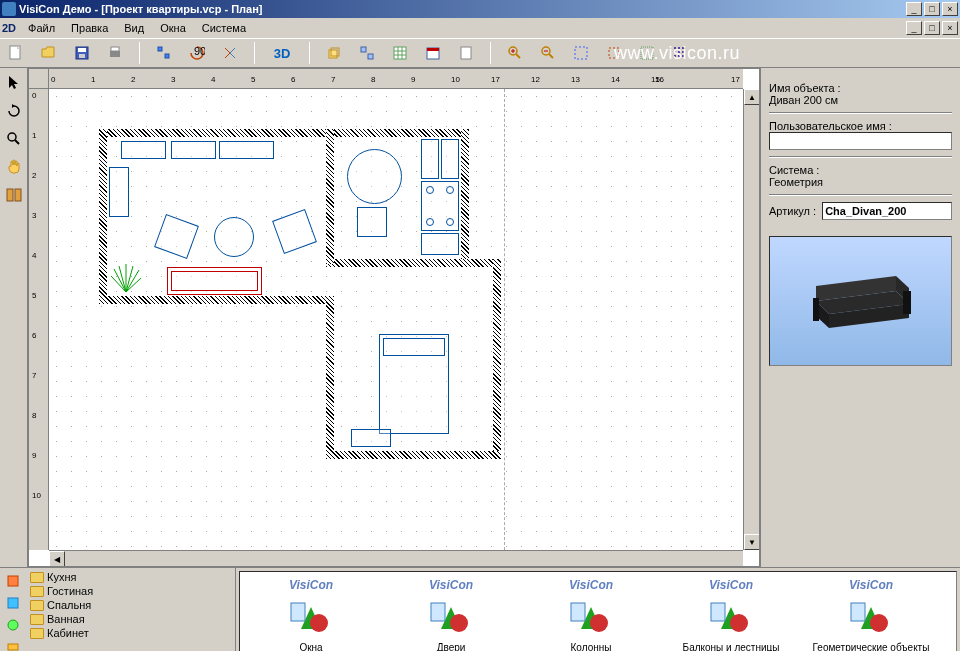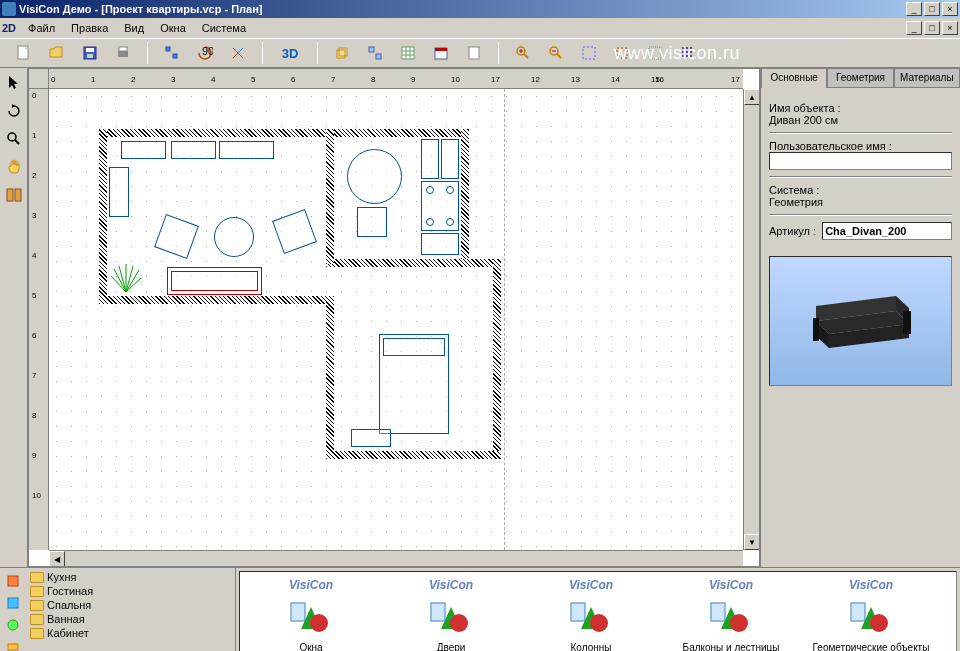--- a/index.html
+++ b/index.html
@@ -6,21 +6,21 @@
 body { background: #d4d0c8; width: 960px; height: 651px; overflow: hidden; position: relative; }
 .titlebar { height: 18px; background: linear-gradient(to right, #0a246a, #a6caf0); display: flex; align-items: center; padding: 0 2px; }
 .titlebar .ico { width: 14px; height: 14px; background: #4080c0; margin-right: 3px; border-radius: 2px; }
 .titlebar .title { color: #fff; font-weight: bold; flex: 1; }
 .wincontrols { display: flex; gap: 2px; }
 .wbtn { width: 16px; height: 14px; background: #d4d0c8; border: 1px solid #fff; border-right-color:#404040; border-bottom-color:#404040; display:flex; align-items:center; justify-content:center; font-size:9px; font-family:Arial; cursor:pointer; }
 .menubar { height: 20px; background: #d4d0c8; display: flex; align-items: center; padding: 0 2px; position:relative; }
 .menubar .mlabel2d { font-weight: bold; color: #0a246a; margin-right: 4px; }
 .menubar .mitem { padding: 2px 8px; cursor: pointer; }
 .menubar .childctrl { position:absolute; right:2px; display:flex; gap:2px; }
-.toolbar { height: 30px; background: #d4d0c8; border-top: 1px solid #fff; border-bottom: 1px solid #808080; display: flex; align-items: center; padding: 0 12px; gap:9px; position:relative; }
+.toolbar { height: 30px; background: #d4d0c8; border-top: 1px solid #fff; border-bottom: 1px solid #808080; display: flex; align-items: center; padding: 0 4px; gap:9px; position:relative; }
 .tbtn { width: 24px; height: 24px; display:flex; align-items:center; justify-content:center; cursor:pointer; border:1px solid transparent; }
 .tsep { width:1px; height:22px; background:#808080; margin:0 3px; border-right:1px solid #fff; }
 .url { position:absolute; right:220px; color:#fff; font-size:18px; font-weight:normal; letter-spacing:0.5px; }
 .main { display:flex; height: 499px; }
 .lefttools { width: 28px; background:#d4d0c8; display:flex; flex-direction:column; align-items:center; padding-top:4px; gap:6px; border-right:1px solid #808080; }
 .lefttools .lt { width:22px; height:22px; display:flex; align-items:center; justify-content:center; cursor:pointer; }
 .canvaswrap { flex:1; position:relative; background:#fff; overflow:hidden; border:1px solid #808080; }
 .ruler-h { position:absolute; top:0; left:20px; right:16px; height:20px; background:#d4d0c8; border-bottom:1px solid #808080; font-size:8px; }
 .ruler-v { position:absolute; top:20px; left:0; bottom:16px; width:20px; background:#d4d0c8; border-right:1px solid #808080; font-size:8px; }
 .rcorner { position:absolute; top:0; left:0; width:20px; height:20px; background:#d4d0c8; border-right:1px solid #808080; border-bottom:1px solid #808080; }
@@ -348,25 +348,20 @@
       <div class="sbbtn">▲</div>
       <div class="sbbtn" style="position:absolute;bottom:0;">▼</div>
     </div>
     <div class="scroll-h">
       <div class="sbbtn" style="display:inline-flex;">◀</div>
       
     </div>
   </div>
 
   <div class="rightpanel">
-    <div class="rtabs">
-      <div class="rtab active">Основные</div>
-      <div class="rtab">Геометрия</div>
-      <div class="rtab">Материалы</div>
-    </div>
     <div class="propbox">
       <div class="plabel">Имя объекта :</div>
       <div class="pval">Диван 200 см</div>
       <hr>
       <div class="plabel">Пользовательское имя :</div>
       <input type="text" value="" style="">
       <hr>
       <div class="plabel">Система :</div>
       <div class="pval">Геометрия</div>
       <hr>

